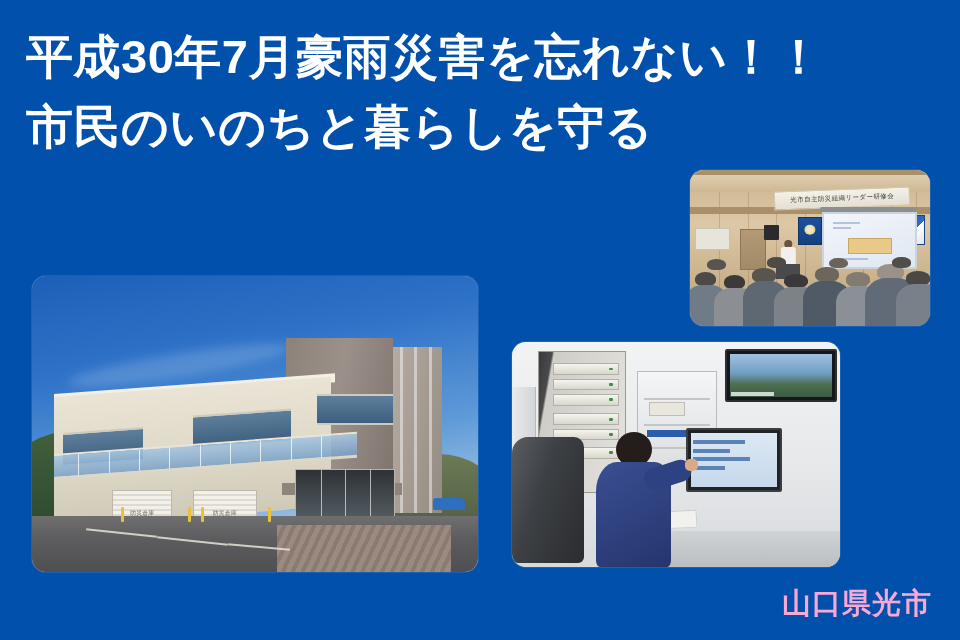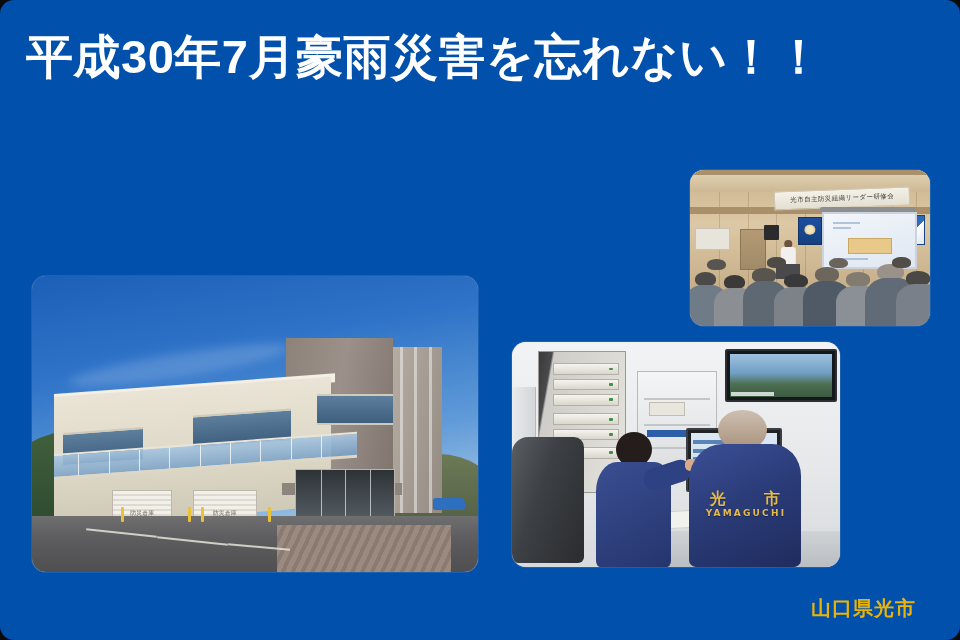--- a/index.html
+++ b/index.html
@@ -29,24 +29,24 @@
     font-weight: 700;
     line-height: 70px;
     letter-spacing: 0.5px;
     white-space: nowrap;
   }
   .headline .line { display: block; }
 
   
   .credit {
     position: absolute;
-    right: 44px;
+    right: 28px;
     bottom: 22px;
-    color: #eab308;
-    font-size: 20px;
+    color: #f9a8d4;
+    font-size: 29px;
     font-weight: 700;
     letter-spacing: 1px;
     line-height: 1;
   }
 
   
   .photo {
     position: absolute;
     border-radius: 14px;
     overflow: hidden;
@@ -380,24 +380,25 @@
     border-right: 1px solid #b6b9bc;
   }
   .door-knob {
     position: absolute; left: 2%; top: 45%; width: 4%; height: 3%;
     background: #9fa4a8; border-radius: 50%;
   }
 </style>
 </head>
 <body>
 
-<div id="poster" style="background: rgb(0, 80, 172); border-radius: 14px;">
+<div id="poster" style="background: rgb(0, 80, 172);">
 
   <div class="headline">
     <span class="line">平成30年7月豪雨災害を忘れない！！</span>
+    <span class="line">市民のいのちと暮らしを守る</span>
   </div>
 
   <div class="photo" id="photo-building">
     <div class="scene">
       <div class="sky"></div>
       <div class="sky-wisp"></div>
       <div class="hill-left"></div>
       <div class="hill-right"></div>
 
       <div class="bldg-tower"></div>
@@ -562,26 +563,18 @@
       <div class="papers"></div>
       <div class="chair"></div>
 
       <div class="person" style="left:25%;top:40%;width:24%;height:60%">
         <span class="p-head" style="left:28%;top:0;width:46%;height:26%;background:#241d1b"></span>
         <span class="p-body" style="left:2%;top:22%;width:96%;height:78%;background:linear-gradient(150deg,#3a4e92,#25356d);border-radius:28% 22% 6% 6%"></span>
         <span class="p-body" style="left:62%;top:24%;width:62%;height:16%;background:#2e4183;border-radius:20px;transform:rotate(-18deg)"></span>
         <span class="p-body" style="left:116%;top:20%;width:16%;height:9%;background:#d8aa8a;border-radius:40%"></span>
       </div>
 
-      <div class="person" style="left:54%;top:30%;width:34%;height:70%">
-        <span class="p-head" style="left:26%;top:0;width:44%;height:26%;background:linear-gradient(180deg,#cdbfb0,#a8917c)"></span>
-        <span class="p-body" style="left:0;top:22%;width:100%;height:78%;background:linear-gradient(155deg,#3b4f95 0%,#2b3c79 45%,#1f2c5e 100%);border-radius:30% 26% 6% 6%"></span>
-        <div class="jacket-text" style="top:52%">
-          <span class="kanji">光 市</span>
-          <span class="romaji">YAMAGUCHI</span>
-        </div>
-      </div>
     </div>
   </div>
 
   <div class="credit">山口県光市</div>
 
 </div>
 
 </body></html>

